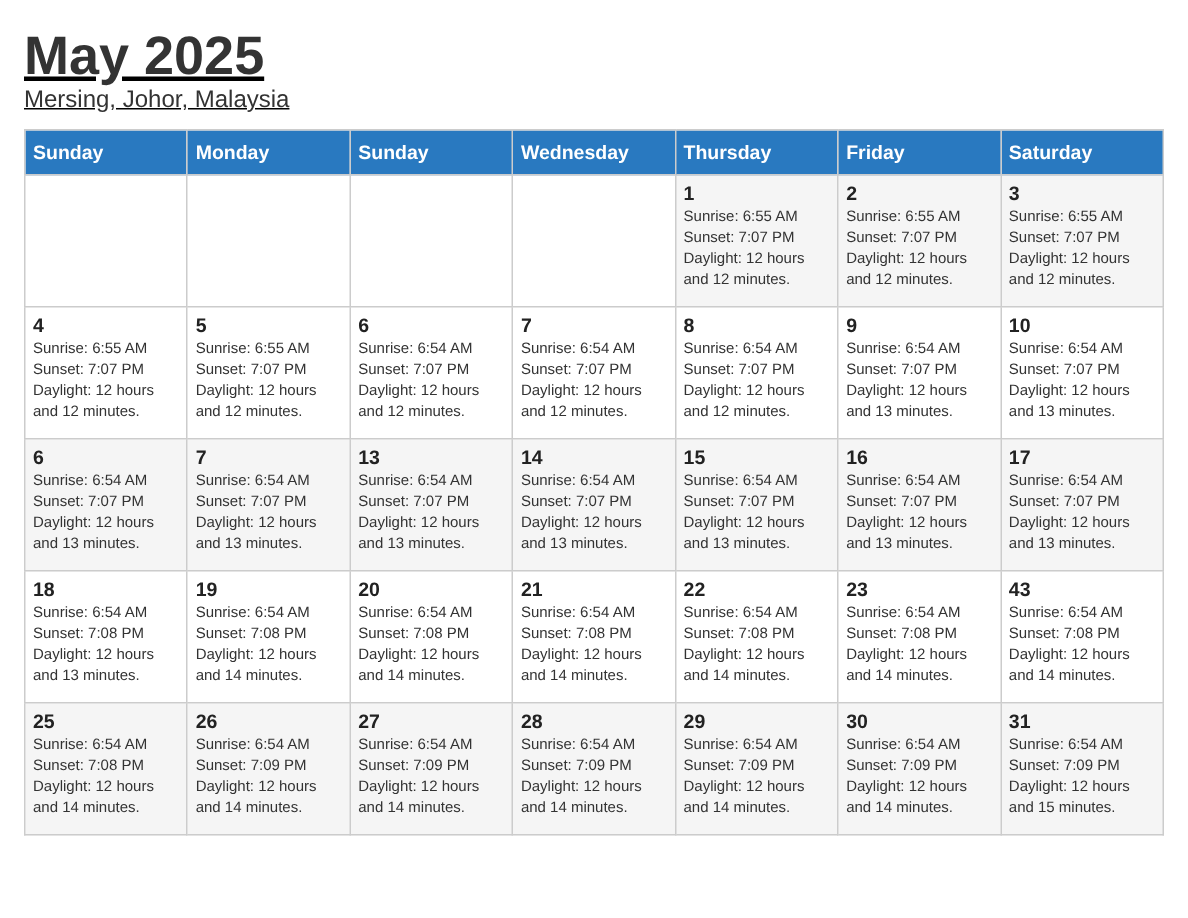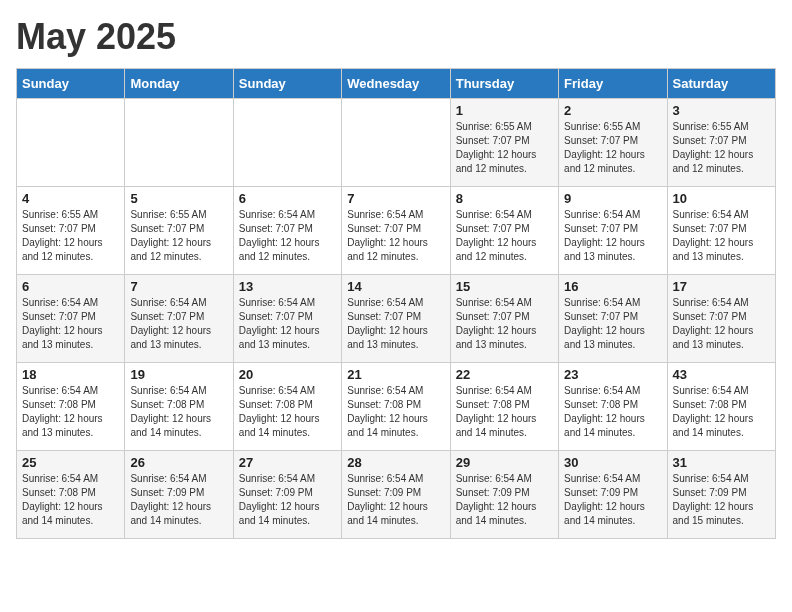--- a/index.html
+++ b/index.html
@@ -30,20 +30,21 @@
       font-weight: bold;
       color: #1a6eb5;
     }
     .logo-icon {
       width: 22px;
       height: 22px;
       margin-left: 2px;
     }
     .title-section {
       text-align: left;
+      text-decoration: underline;
     }
     .main-title {
       font-size: 36px;
       font-weight: bold;
       color: #333;
     }
     .subtitle {
       font-size: 16px;
       color: #333;
     }
@@ -91,20 +92,21 @@
     .empty-cell {
       background: #fff !important;
     }
   </style>
 </head>
 <body>
 
 <div class="header-section">
   <div class="title-section">
     <div class="main-title">May 2025</div>
+    <div class="subtitle">Mersing, Johor, Malaysia</div>
   </div>
 </div>
 
 <table>
   <thead>
     <tr id="thead-row">
     <th>Sunday</th>
         <th>Monday</th>
         <th>Sunday</th>
         <th>Wednesday</th>

